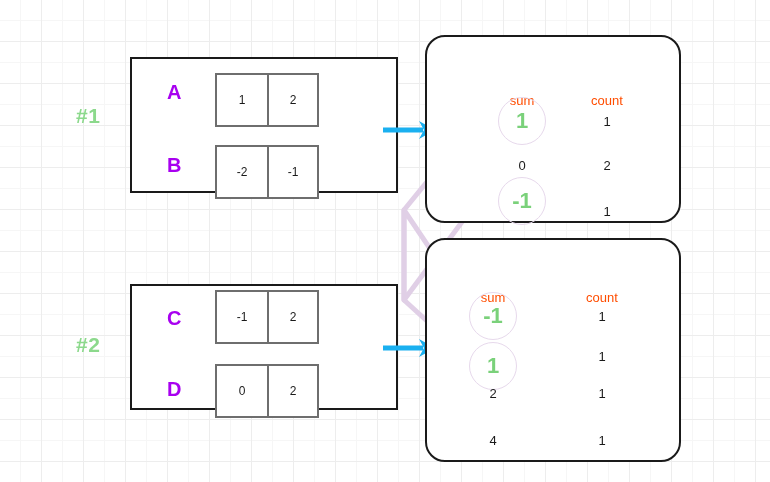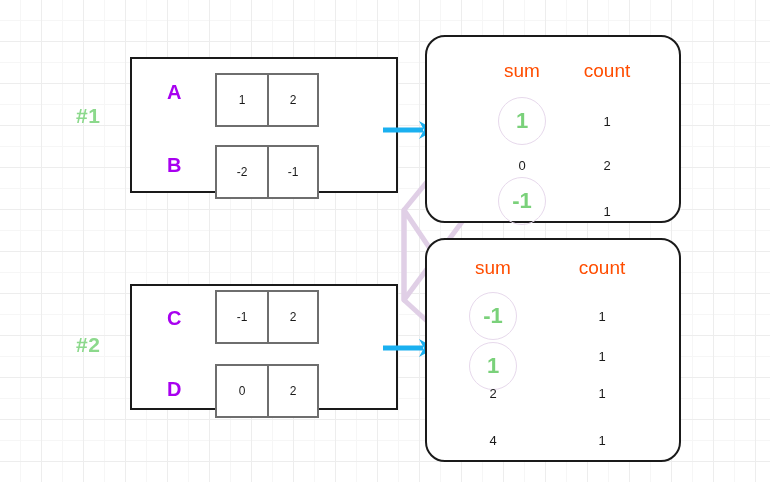--- a/index.html
+++ b/index.html
@@ -90,24 +90,25 @@
   .out-table {
     position: absolute;
     border: 2px solid #1a1a1a;
     border-radius: 20px;
     background: #ffffff;
     box-sizing: border-box;
   }
   .col-head {
     position: absolute;
     color: #ff4d00;
-    font-size: 19px;
+    font-size: 13px;
     font-family: "Liberation Sans", sans-serif;
     text-align: center;
     transform: translateX(-50%);
+    margin-top: 33px;
   }
   .val {
     position: absolute;
     font-size: 13px;
     color: #1a1a1a;
     text-align: center;
     transform: translate(-50%, -50%);
     font-family: "Liberation Sans", sans-serif;
     white-space: nowrap;
   }

